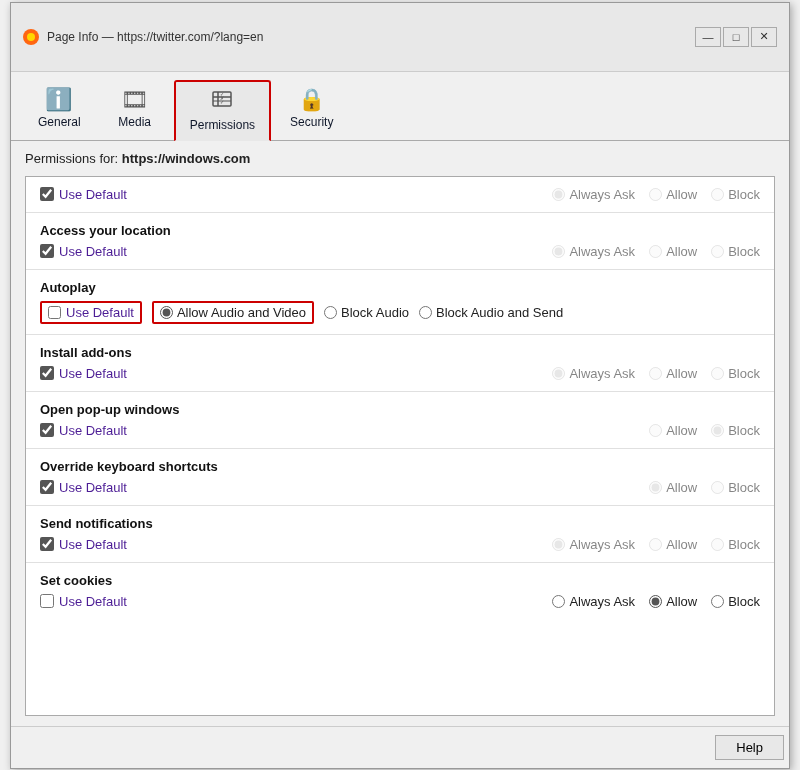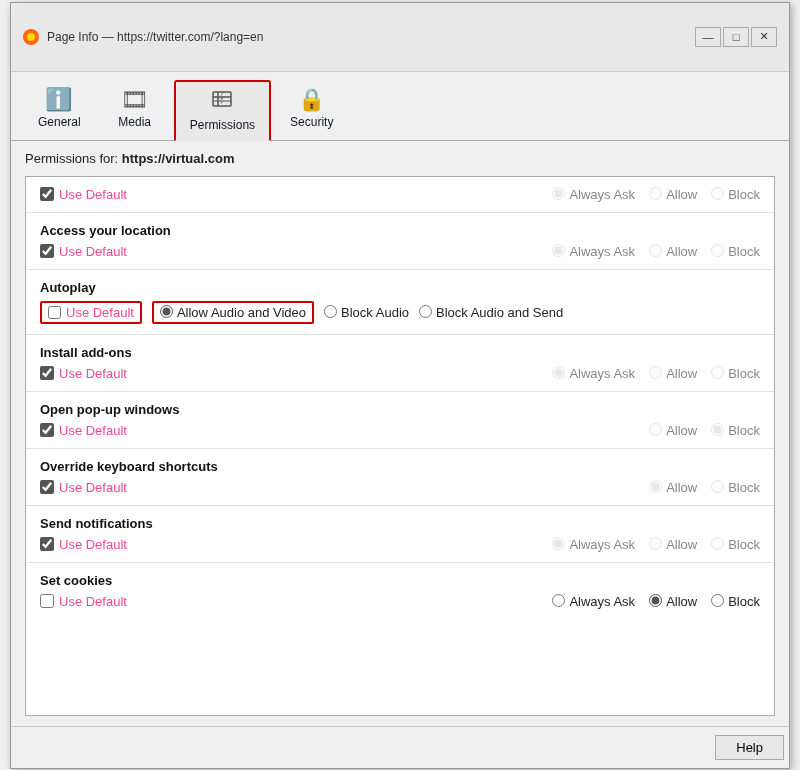--- a/index.html
+++ b/index.html
@@ -135,32 +135,32 @@
       min-width: 110px;
     }
     .use-default-checkbox input[type=checkbox] {
       width: 14px;
       height: 14px;
       cursor: pointer;
       accent-color: #555;
     }
     .use-default-label {
       font-size: 13px;
-      color: #ec4899;
+      color: #4c1d95;
     }
     .radio-group {
       display: flex;
       align-items: center;
       gap: 14px;
       flex: 1;
       justify-content: flex-end;
     }
     .radio-option {
       display: flex;
-      align-items: flex-start;
+      align-items: center;
       gap: 4px;
       font-size: 13px;
       color: #222;
     }
     .radio-option input[type=radio] {
       cursor: pointer;
       accent-color: #555;
     }
     .radio-option.disabled-radio {
       opacity: 0.55;
@@ -264,21 +264,21 @@
       <span class="tab-label">Permissions</span>
     </div>
     <div class="tab">
       <span class="tab-icon">🔒</span>
       <span class="tab-label">Security</span>
     </div>
   </div>
 
   <div class="content-area">
     <div class="permissions-for">
-      <span>Permissions for: </span><b>https://virtual.com</b>
+      <span>Permissions for: </span><b>https://windows.com</b>
     </div>
 
     <div class="scrollable-panel">
 
       <div class="permission-section">
         <div class="section-row">
           <div class="use-default-checkbox">
             <input type="checkbox" checked="" style="">
             <span class="use-default-label">Use Default</span>
           </div>

